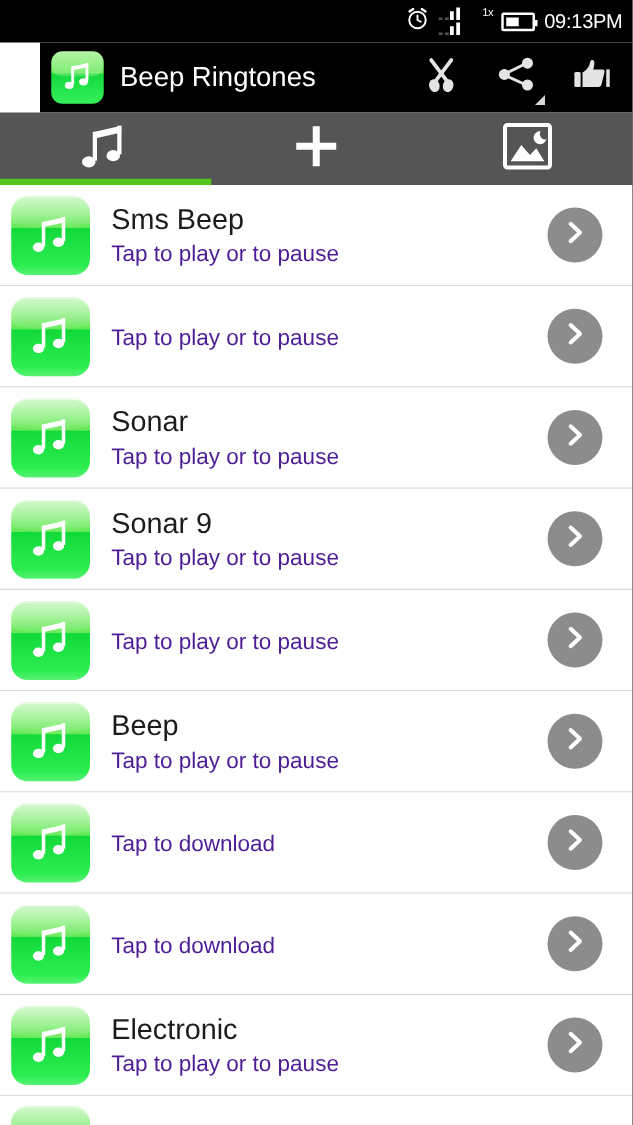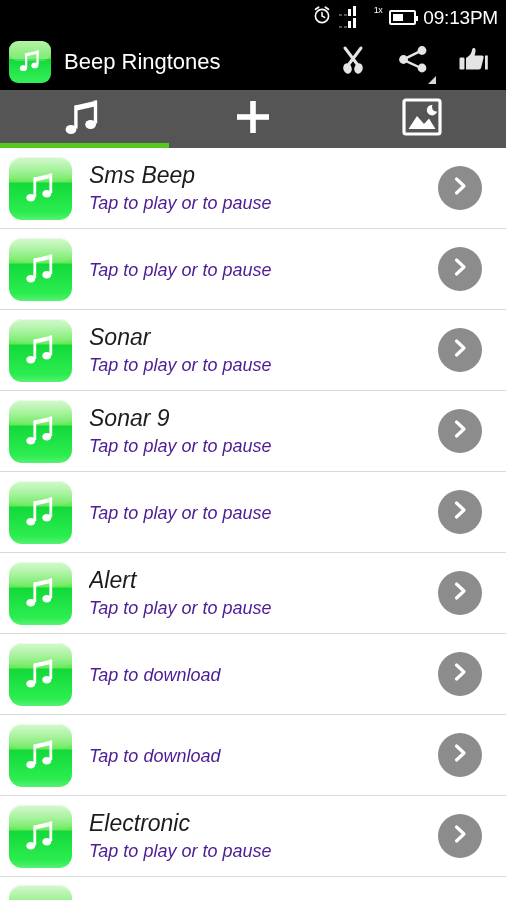--- a/index.html
+++ b/index.html
@@ -86,33 +86,34 @@
     height: 5px;
     background: #fff;
   }
   .battery .fill {
     height: 100%;
     width: 52%;
     background: #fff;
   }
   .clock {
     color: #ffffff;
-    font-size: 19px;
+    font-size: 16px;
     letter-spacing: -0.2px;
     line-height: 19px;
   }
 
   
   .action-bar {
     height: 56px;
     background: #000000;
     display: flex;
     align-items: center;
     padding: 0 10px 0 9px;
     box-sizing: border-box;
+    margin-left: 32px;
   }
   .app-icon {
     width: 42px;
     height: 42px;
     border-radius: 9px;
     background: linear-gradient(to bottom, #9ff08d 0%, #5de84f 42%, #13d93a 43%, #35f05c 100%);
     position: relative;
     flex: 0 0 auto;
     overflow: hidden;
   }
@@ -179,21 +180,20 @@
   }
   .row {
     height: 81px;
     box-sizing: border-box;
     display: flex;
     align-items: center;
     padding-left: 9px;
     padding-right: 10px;
     border-bottom: 1px solid #d9d9d9;
     background: #ffffff;
-    font-style: italic;
   }
   .row-icon {
     width: 63px;
     height: 63px;
     border-radius: 13px;
     flex: 0 0 auto;
     position: relative;
     overflow: hidden;
     background: linear-gradient(to bottom, #a7f29a 0%, #63e955 40%, #12d93a 41%, #2ced50 88%, #56f273 100%);
     box-shadow: inset 0 1px 0 rgba(255,255,255,0.55);
@@ -519,21 +519,21 @@
         <div class="gloss"></div>
         <svg width="40" height="40" viewBox="0 0 40 40" fill="#ffffff">
           <path d="M13 9.5 L31 5.5 L31 9.8 L13 13.8 Z"></path>
           <rect x="12.4" y="9.5" width="2.8" height="19.5"></rect>
           <rect x="28.4" y="5.5" width="2.8" height="19.5"></rect>
           <ellipse cx="9.8" cy="29.8" rx="4.5" ry="3.8"></ellipse>
           <ellipse cx="25.8" cy="25.8" rx="4.5" ry="3.8"></ellipse>
         </svg>
       </div>
       <div class="row-text">
-        <div class="row-title">Alert</div>
+        <div class="row-title">Beep</div>
         <div class="row-sub">Tap to play or to pause</div>
       </div>
       <div class="row-chevron">
         <span>
           <svg width="22" height="22" viewBox="0 0 22 22">
             <path d="M7.5 4 L15 11 L7.5 18" fill="none" stroke="#ffffff" stroke-width="3.2" stroke-linecap="round" stroke-linejoin="round"></path>
           </svg>
         </span>
       </div>
     </div>

